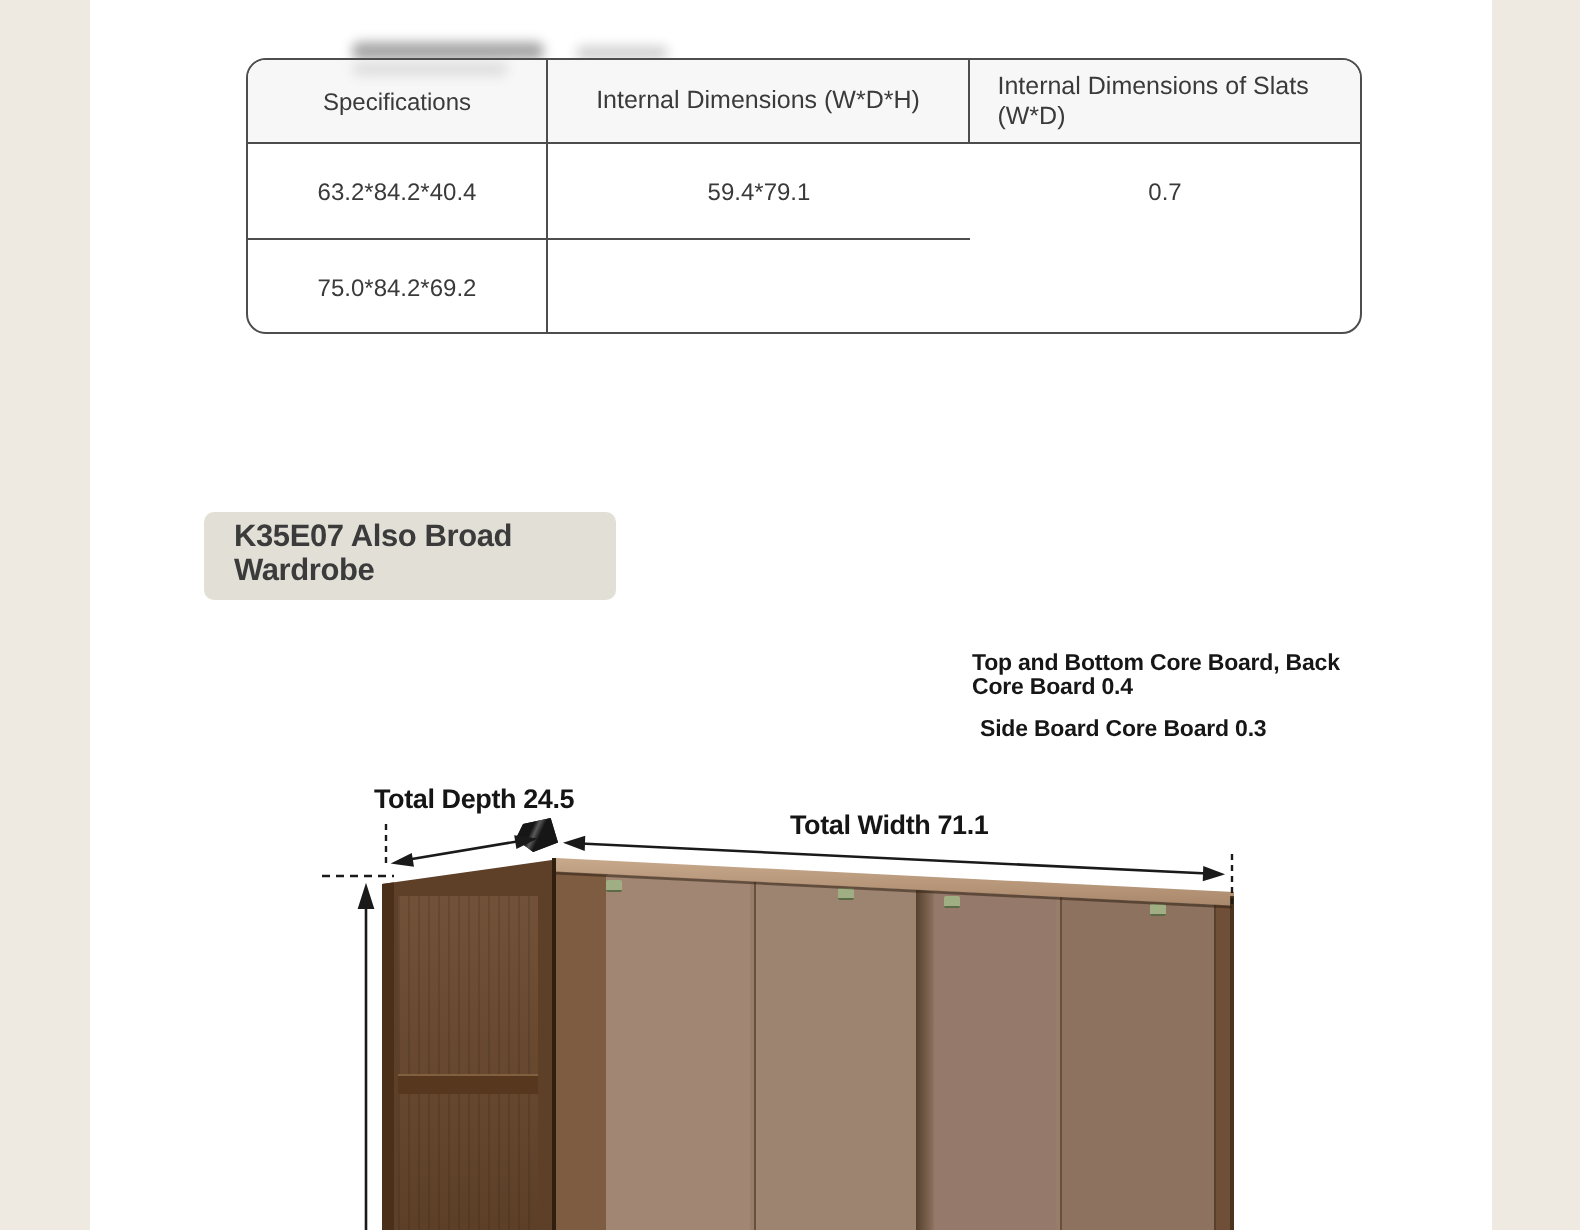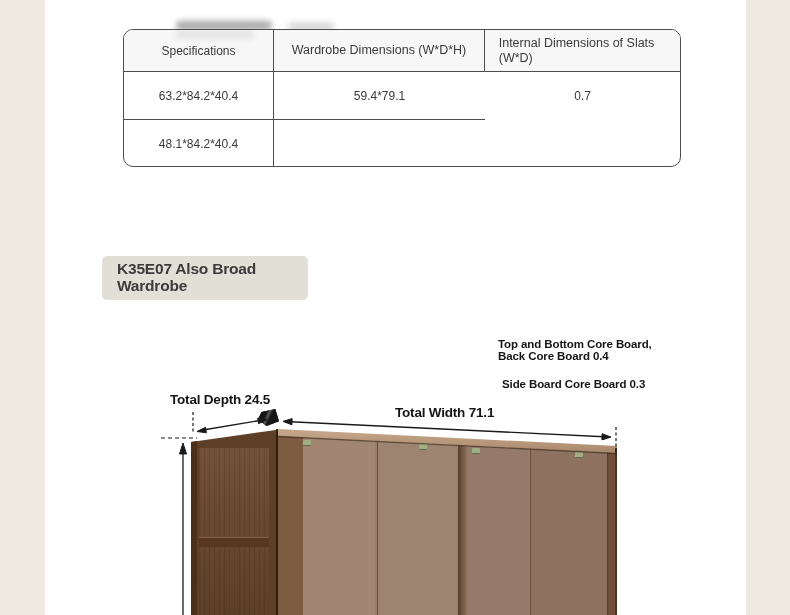--- a/index.html
+++ b/index.html
@@ -32,26 +32,26 @@
   .spec-table .val{font-size:12px;}
 
   
   .section-title{position:absolute;left:90px;top:256px;width:206px;height:44px;
     background:#e2dfd6;border-radius:5px;box-sizing:border-box;padding:5px 14px 0 15px;
     font-weight:bold;font-size:15.5px;line-height:16.5px;color:#3b3b3b;letter-spacing:-.2px;margin-left:12px;}
 
   
   .notes{position:absolute;left:482px;top:322px;width:212px;color:#161616;
     font-weight:bold;font-size:11.5px;line-height:12px;letter-spacing:-.1px;}
-  .notes p{margin:16px;}
+  .notes p{margin:4px;}
   .notes p.n2{margin-top:9px;padding-left:4px;}
 
   
   .dim-label{position:absolute;font-weight:bold;font-size:13.5px;color:#151515;letter-spacing:-.2px;}
-  .dim-depth{left:170px;top:392px;text-align:right;}
+  .dim-depth{left:187px;top:392px;text-align:right;}
   .dim-width{left:395px;top:405px;}
 
   
   .wardrobe{position:absolute;left:0;top:0;width:790px;height:615px;}
 
   .side-face{position:absolute;left:191px;top:430px;width:85px;height:185px;
     background:#5e3f28;
     clip-path:polygon(0 12px,100% 0,100% 185px,0 185px);}
   .side-face .edge-l{position:absolute;left:0;top:0;bottom:0;width:6px;background:#4c2f18;}
   .side-face .panel{position:absolute;left:8px;right:7px;top:18px;bottom:0;background:#6a482d;
@@ -108,38 +108,38 @@
   <div class="strip right"></div>
 
   <div class="smudge s1"></div>
   <div class="smudge s2"></div>
 
   <div class="spec-table">
     <div class="cell head c1">
       <span>Specifications</span>
     </div>
     <div class="cell head">
-      <span class="wrap">Wardrobe Dimensions (W*D*H)</span>
+      <span class="wrap">Internal Dimensions (W*D*H)</span>
     </div>
     <div class="cell head last-col">
       <span class="wrap">Internal Dimensions of Slats (W*D)</span>
     </div>
 
     <div class="cell val">
       <span>63.2*84.2*40.4</span>
     </div>
     <div class="cell val last-col">
       <span>59.4*79.1</span>
     </div>
 
     <div class="cell val last-row">
       <span>0.7</span>
     </div>
     <div class="cell val last-row">
-      <span>48.1*84.2*40.4</span>
+      <span>75.0*84.2*69.2</span>
     </div>
   </div>
 
   <div class="smudge s3"></div>
 
   <div class="section-title">K35E07 Also Broad Wardrobe</div>
 
   <div class="notes">
     <p class="n1">Top and Bottom Core Board, Back Core Board 0.4</p>
     <p class="n2">Side Board Core Board 0.3</p>

